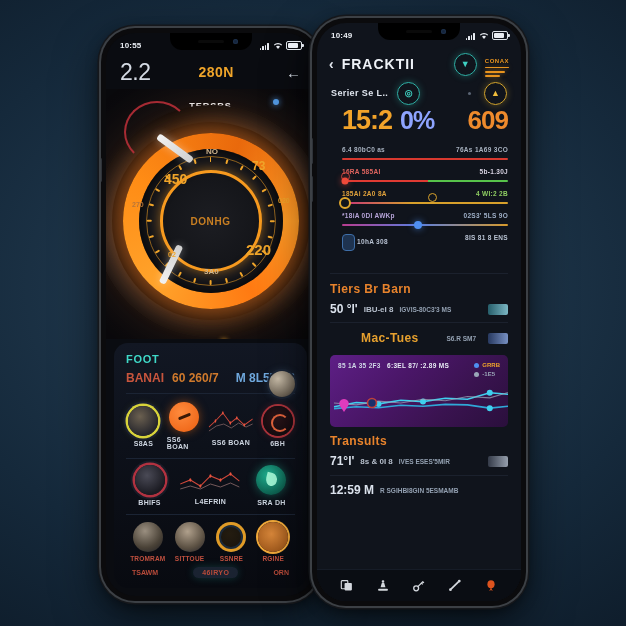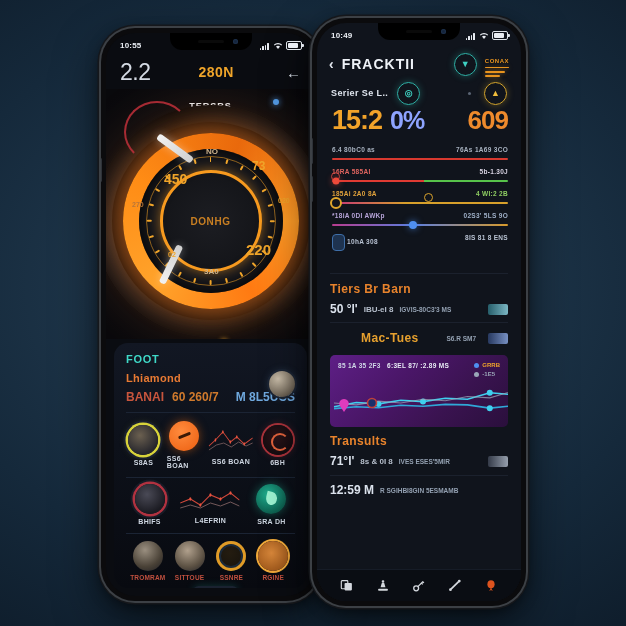--- a/index.html
+++ b/index.html
@@ -190,21 +190,21 @@
   .minibars i{display:block;height:1.6px;background:#e8941f;border-radius:1px;margin-bottom:2.5px;
      box-shadow:0 0 4px rgba(232,148,31,.5);}
   .minibars i:nth-child(2){width:82%}.minibars i:nth-child(3){width:64%}
   .mb-label{font-size:6px;font-weight:bold;color:#e8941f;letter-spacing:.5px;margin-bottom:2px;}
 
   .r-sub{position:absolute;left:0;right:0;top:57px;height:26px;display:flex;align-items:center;
      padding:0 14px;box-sizing:border-box;gap:9px;}
   .r-sub .txt{font-size:9px;font-weight:bold;color:#dfe5ee;letter-spacing:.4px;}
   .tdot2{width:3px;height:3px;border-radius:50%;background:#5a6473;margin-left:auto;margin-right:4px;}
 
-  .r-stats{position:absolute;left:2px;right:0;top:84px;padding:0 13px;box-sizing:border-box;}
+  .r-stats{position:absolute;left:12px;right:0;top:84px;padding:0 13px;box-sizing:border-box;}
   .bignums{display:flex;align-items:baseline;gap:8px;font-weight:bold;line-height:1;}
   .bn1{font-size:27px;color:#f2a32a;letter-spacing:-1px;}
   .bn2{font-size:25px;color:#8ea4ff;letter-spacing:-1px;}
   .bn3{font-size:26px;color:#ee8a2c;margin-left:auto;letter-spacing:-1px;}
   .statblock{margin-top:12px;}
   .srow{display:flex;justify-content:space-between;font-size:6.5px;font-weight:bold;
      color:#a8b2c0;letter-spacing:.3px;margin-bottom:3px;}
   .srow.red span:first-child{color:#e0655f}.srow.red span:last-child{color:#d8d3e2}
   .srow.amb span:first-child{color:#e0a23c}.srow.amb span:last-child{color:#8fce62}
   .srow.pur span:first-child{color:#b6a4d8}.srow.pur span:last-child{color:#9fb0c8}
@@ -389,21 +389,20 @@
         <div class="g-lbl" style="left:140px;top:152px;font-size:15px;">220</div>
         <div class="g-lbl" style="left:98px;top:178px;font-size:8px;color:#cdb38c;">3A0</div>
         <div class="g-lbl" style="left:62px;top:162px;font-size:7px;">02</div>
         <div class="g-lbl" style="left:26px;top:112px;font-size:7px;color:#b8763a;">270</div>
 
         <div class="g-center">DONHG</div>
       </div>
 
       <div class="l-panel">
         <div class="p-title">FOOT</div>
-        <div class="p-sub">Lhiamond</div>
         <div class="p-thumb"></div>
         <div class="p-row">
           <span class="p-a">BANAI</span>
           <span class="p-b">60 260/7</span>
           <span class="p-c">M 8L5UCS</span>
         </div>
         <div class="divider"></div>
 
         <div class="cards">
           <div class="cell">

